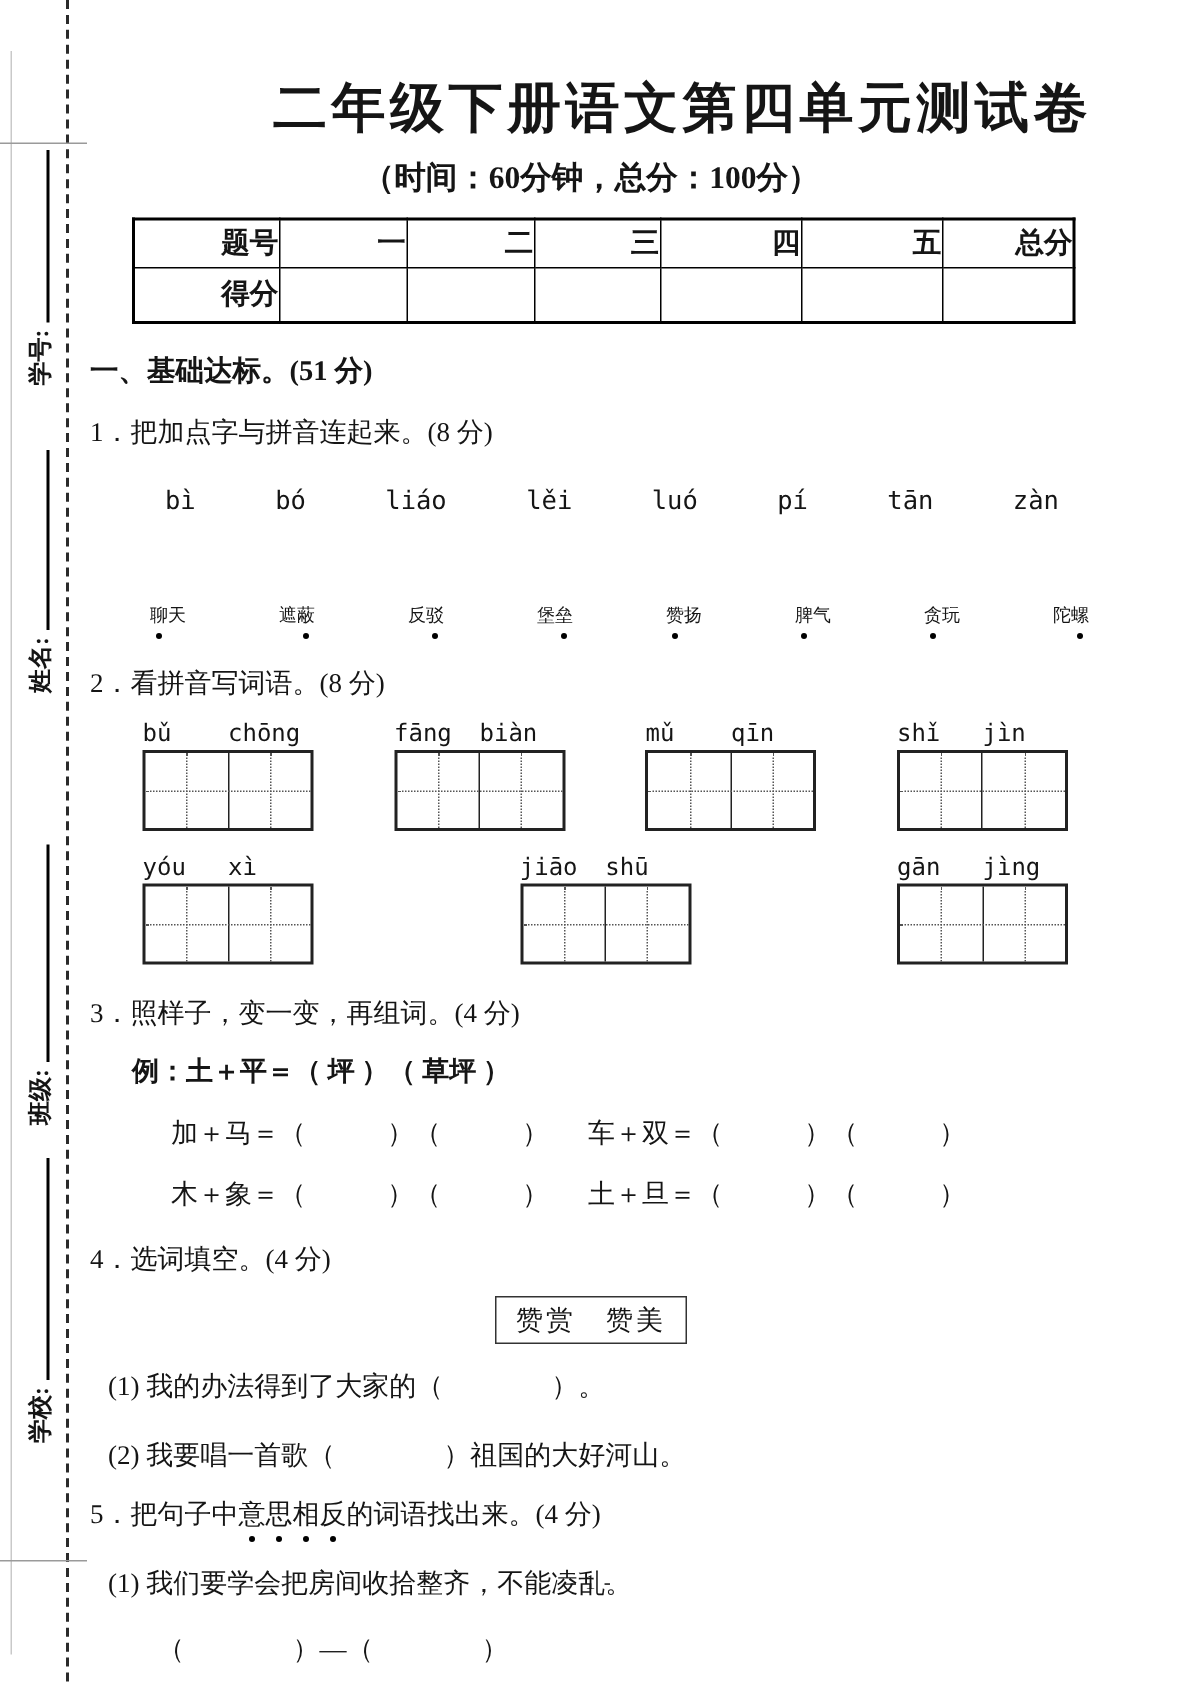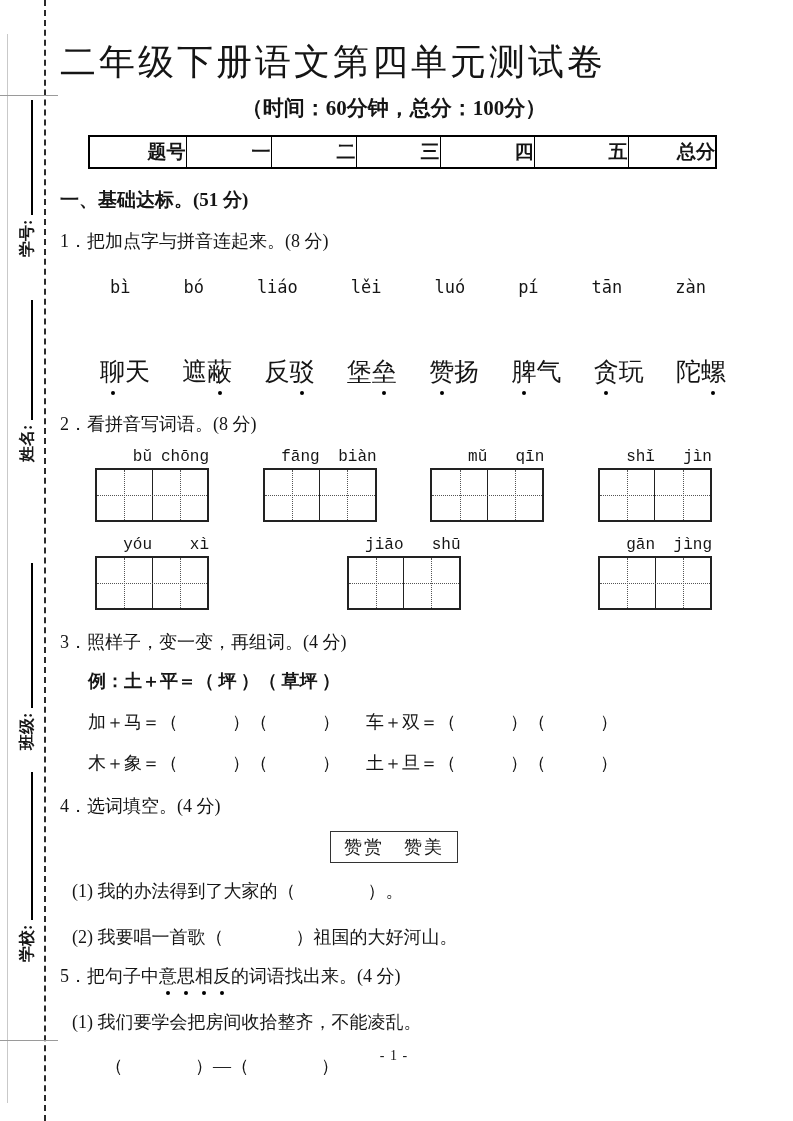--- a/index.html
+++ b/index.html
@@ -22,58 +22,58 @@
     position:absolute; left:15px; height:24px;
     transform-origin:0 0; transform:rotate(-90deg);
     display:flex; align-items:center; gap:5px;
     font-size:16px; font-weight:700; white-space:nowrap;
   }
   .seal-blank { flex:1; border-bottom:2px solid #000; height:0; position:relative; top:5px; }
 
   
   .content { position:absolute; left:60px; top:30px; width:668px; }
 
-  .title { text-align:left; font-size:36px; font-weight:400; letter-spacing:3px; margin-top:8px; }
+  .title { text-align:right; font-size:36px; font-weight:700; letter-spacing:3px; margin-top:18px; }
   .subtitle { text-align:center; font-size:21px; font-weight:700; margin-top:7px; }
 
   table.score-table { border-collapse:collapse; margin:13px 0 0 28px; table-layout:fixed; border:2.5px solid #000; }
   table.score-table td { border:1.5px solid #000; text-align:right; font-weight:700; font-size:19px; padding:0; }
   table.score-table tr.head-row td { height:32px; }
   table.score-table tr.score-row td { height:37px; }
 
   .section-heading { margin-top:18px; font-size:19px; font-weight:700; }
 
   .q-title { margin-top:16px; font-size:18px; }
   .q-gap { margin-top:24px; }
 
   .pinyin-row {
     display:flex; justify-content:space-between;
     padding:0 22px 0 50px; margin-top:24px;
     font-family:"DejaVu Sans Mono",monospace; font-size:17px;gap:44px;
   }
-  .words-row { display:flex; justify-content:space-between; padding:0 2px 0 40px; margin-top:58px; font-size:25px; }
+  .words-row { display:flex; justify-content:space-between; padding:0 2px 0 40px; margin-top:58px; font-size:12px; }
   .word { white-space:nowrap; }
   .ch { position:relative; display:inline-block; }
   .ch.dotted::after {
     content:""; position:absolute; left:50%; bottom:-7px;
     width:4px; height:4px; margin-left:-2px; border-radius:50%; background:#000;
   }
 
   .grid-row { display:flex; justify-content:space-between; padding:0 16px 0 35px; margin-top:12px; }
   .grid-group { width:114px; }
   .pinyin-pair { display:flex; font-family:"DejaVu Sans Mono",monospace; font-size:16px; margin-bottom:2px; }
-  .pinyin-pair span { width:50%; text-align:right;font-family:Liberation Mono, monospace; }
+  .pinyin-pair span { width:50%; text-align:left; }
   .tian { display:flex; border:2px solid #222; height:54px; position:relative; background:#fff; }
   .tian::after { content:""; position:absolute; left:0; right:0; top:50%; border-top:1.5px dotted #555; }
   .tcell { flex:1; position:relative; }
   .tcell + .tcell { border-left:1.5px solid #222; }
   .tcell::before { content:""; position:absolute; top:0; bottom:0; left:50%; border-left:1.5px dotted #555; }
 
   .example-line { margin:15px 0 0 28px; font-size:18px;font-weight:bold; }
-  .q3-row { display:flex; margin:17px 0 0 28px; font-size:18px; }
+  .q3-row { display:flex; margin:17px 0 0 28px; font-size:18px;text-align:right; }
   .q3-item { width:278px; white-space:nowrap; }
 
   .word-bank { width:fit-content; margin:13px auto 2px; border:1.5px solid #333; padding:3px 13px; font-size:18px; letter-spacing:2px; }
   .sub-item { margin:16px 0 0 12px; font-size:18px; }
   .answer-line { margin:20px 0 0 45px; font-size:18px; }
 
   .page-number { position:absolute; top:1048px; left:60px; width:668px; text-align:center; font-size:14px; letter-spacing:1px; }
 </style>
 </head>
 <body>
@@ -120,20 +120,29 @@
       <tbody>
           <tr class="head-row">
         <td>题号</td>
         <td>一</td>
         <td>二</td>
         <td>三</td>
         <td>四</td>
         <td>五</td>
         <td>总分</td>
       </tr>
+      <tr class="score-row">
+        <td>得分</td>
+        <td></td>
+        <td></td>
+        <td></td>
+        <td></td>
+        <td></td>
+        <td></td>
+      </tr>
     </tbody>
       </table>
 
     <div class="section-heading">一、基础达标。(51 分)</div>
 
     <div class="q-title">1．把加点字与拼音连起来。(8 分)</div>
     <div class="pinyin-row">
       <span>bì</span>
       <span>bó</span>
       <span>liáo</span>

